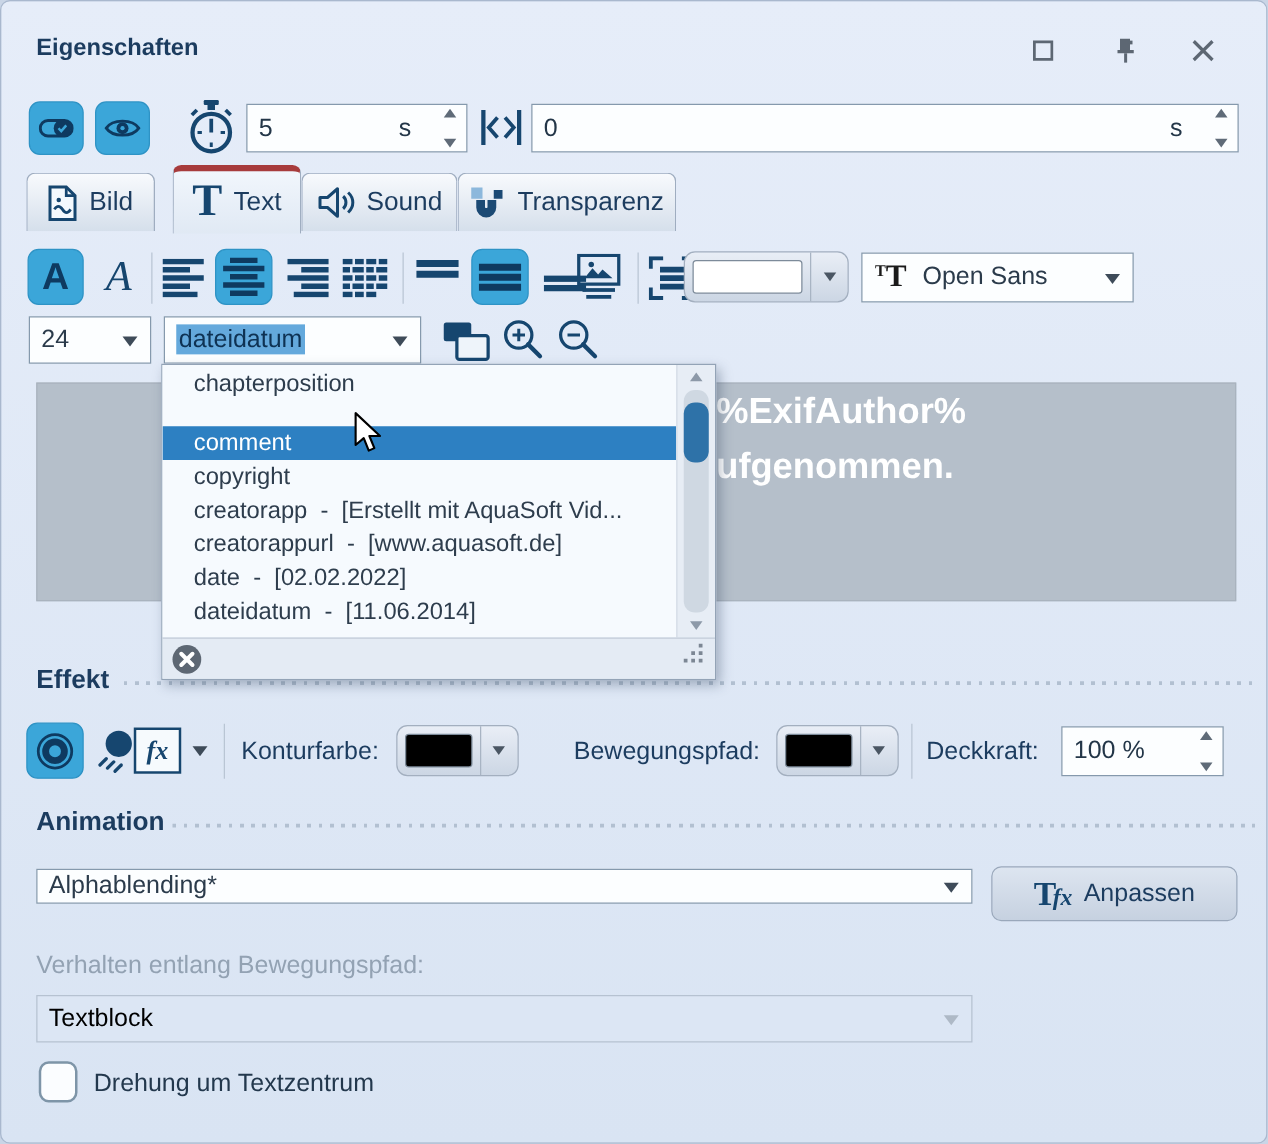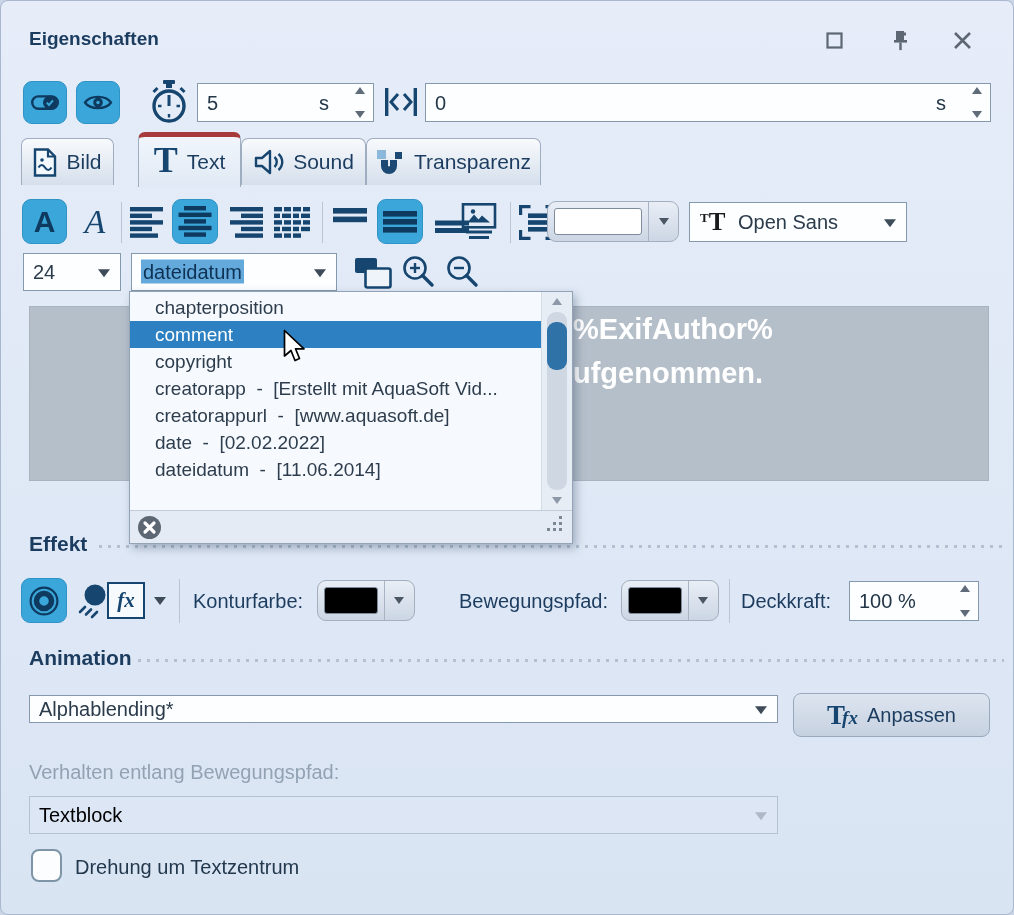--- a/index.html
+++ b/index.html
@@ -41,21 +41,21 @@
   .hl{background:#64a9dc;color:#0e3253;padding:1px 2px;}
   .colorcombo{position:absolute;height:41px;background:linear-gradient(#e9eef6,#ccd6e4);
     border:1px solid #a3afbf;border-radius:9px;display:flex;align-items:center;}
   .colorcombo .sw{margin-left:6px;height:27px;border:1px solid #7d8b9a;border-radius:3px;background:#fff;}
   .colorcombo .ddarr{height:100%;display:flex;align-items:center;justify-content:center;border-left:1px solid #a8b4c3;margin-left:6px;}
   
   .dd-panel{position:absolute;left:128px;top:290px;width:444px;height:253px;border:1px solid #93a3b6;
     background:#eef4fa;z-index:6;box-shadow:3px 4px 9px rgba(40,60,90,.35);}
   .dd-list{position:absolute;left:0;top:0;right:31px;bottom:33px;background:#f6fafe;padding-top:2px;overflow:hidden;}
   .dd-item{height:27px;line-height:27px;padding-left:25px;font-size:19px;color:#2e3d4d;white-space:pre;overflow:hidden;}
-  .dd-item.sel{background:#2d80c2;color:#ffffff;}
+  .dd-item.sel{background:#2d80c2;color:#ffffff;margin-top:20px;}
   .dd-scroll{position:absolute;top:0;bottom:33px;right:0;width:31px;background:#e7edf5;border-left:1px solid #d4dce6;}
   .dd-track{position:absolute;left:5px;right:5px;top:20px;bottom:20px;background:#cfd8e2;border-radius:9px;}
   .dd-thumb{position:absolute;left:5px;right:5px;top:30px;height:48px;background:#2e72a8;border-radius:9px;}
   .dd-bottom{position:absolute;left:0;right:0;bottom:0;height:33px;background:#e4ebf4;border-top:1px solid #c2ccd8;}
   
   .preview{position:absolute;left:28px;top:305px;width:960px;height:175px;background:#b5bfca;border:1px solid #a9b3be;z-index:1;}
   .pline{position:absolute;left:543px;color:#ffffff;font-weight:bold;font-size:29px;white-space:nowrap;}
   
   .fxbtn{position:absolute;width:38px;height:37px;border:2px solid #16466f;background:#f6fafd;
     display:flex;align-items:center;justify-content:center;}
@@ -141,21 +141,21 @@
   </div>
   <div class="spin" style="left:424px;top:82px;width:566px;height:39px;">
     <span class="val">0</span>
     <span class="unit" style="right:44px;">s</span>
     <span class="spin-arr">
         <i class="tri-up"></i>
         <i class="tri-dn"></i>
       </span>
   </div>
 
-  <div class="tab" style="left:20px;width:93px;">
+  <div class="tab" style="left:20px;width:103px;">
     <svg width="24" height="29" viewBox="0 0 24 29">
       <path d="M2 1.5h13l7 7v19H2z" fill="#f4f9fd" stroke="#16466f" stroke-width="2.4"></path>
       <path d="M15 1.5v7h7" fill="none" stroke="#16466f" stroke-width="2.2"></path>
       <path d="M5.5 19.5q3.2-5 6.5 0q3.2 5 6.5 0" fill="none" stroke="#16466f" stroke-width="2.2"></path>
       <circle cx="9" cy="12" r="1.8" fill="#16466f"></circle>
     </svg>
     <span>Bild</span>
   </div>
   <div class="tab active" style="left:137px;width:103px;">
     <span class="Ticon" style="font-size:36px;margin-top:-4px;">T</span>

